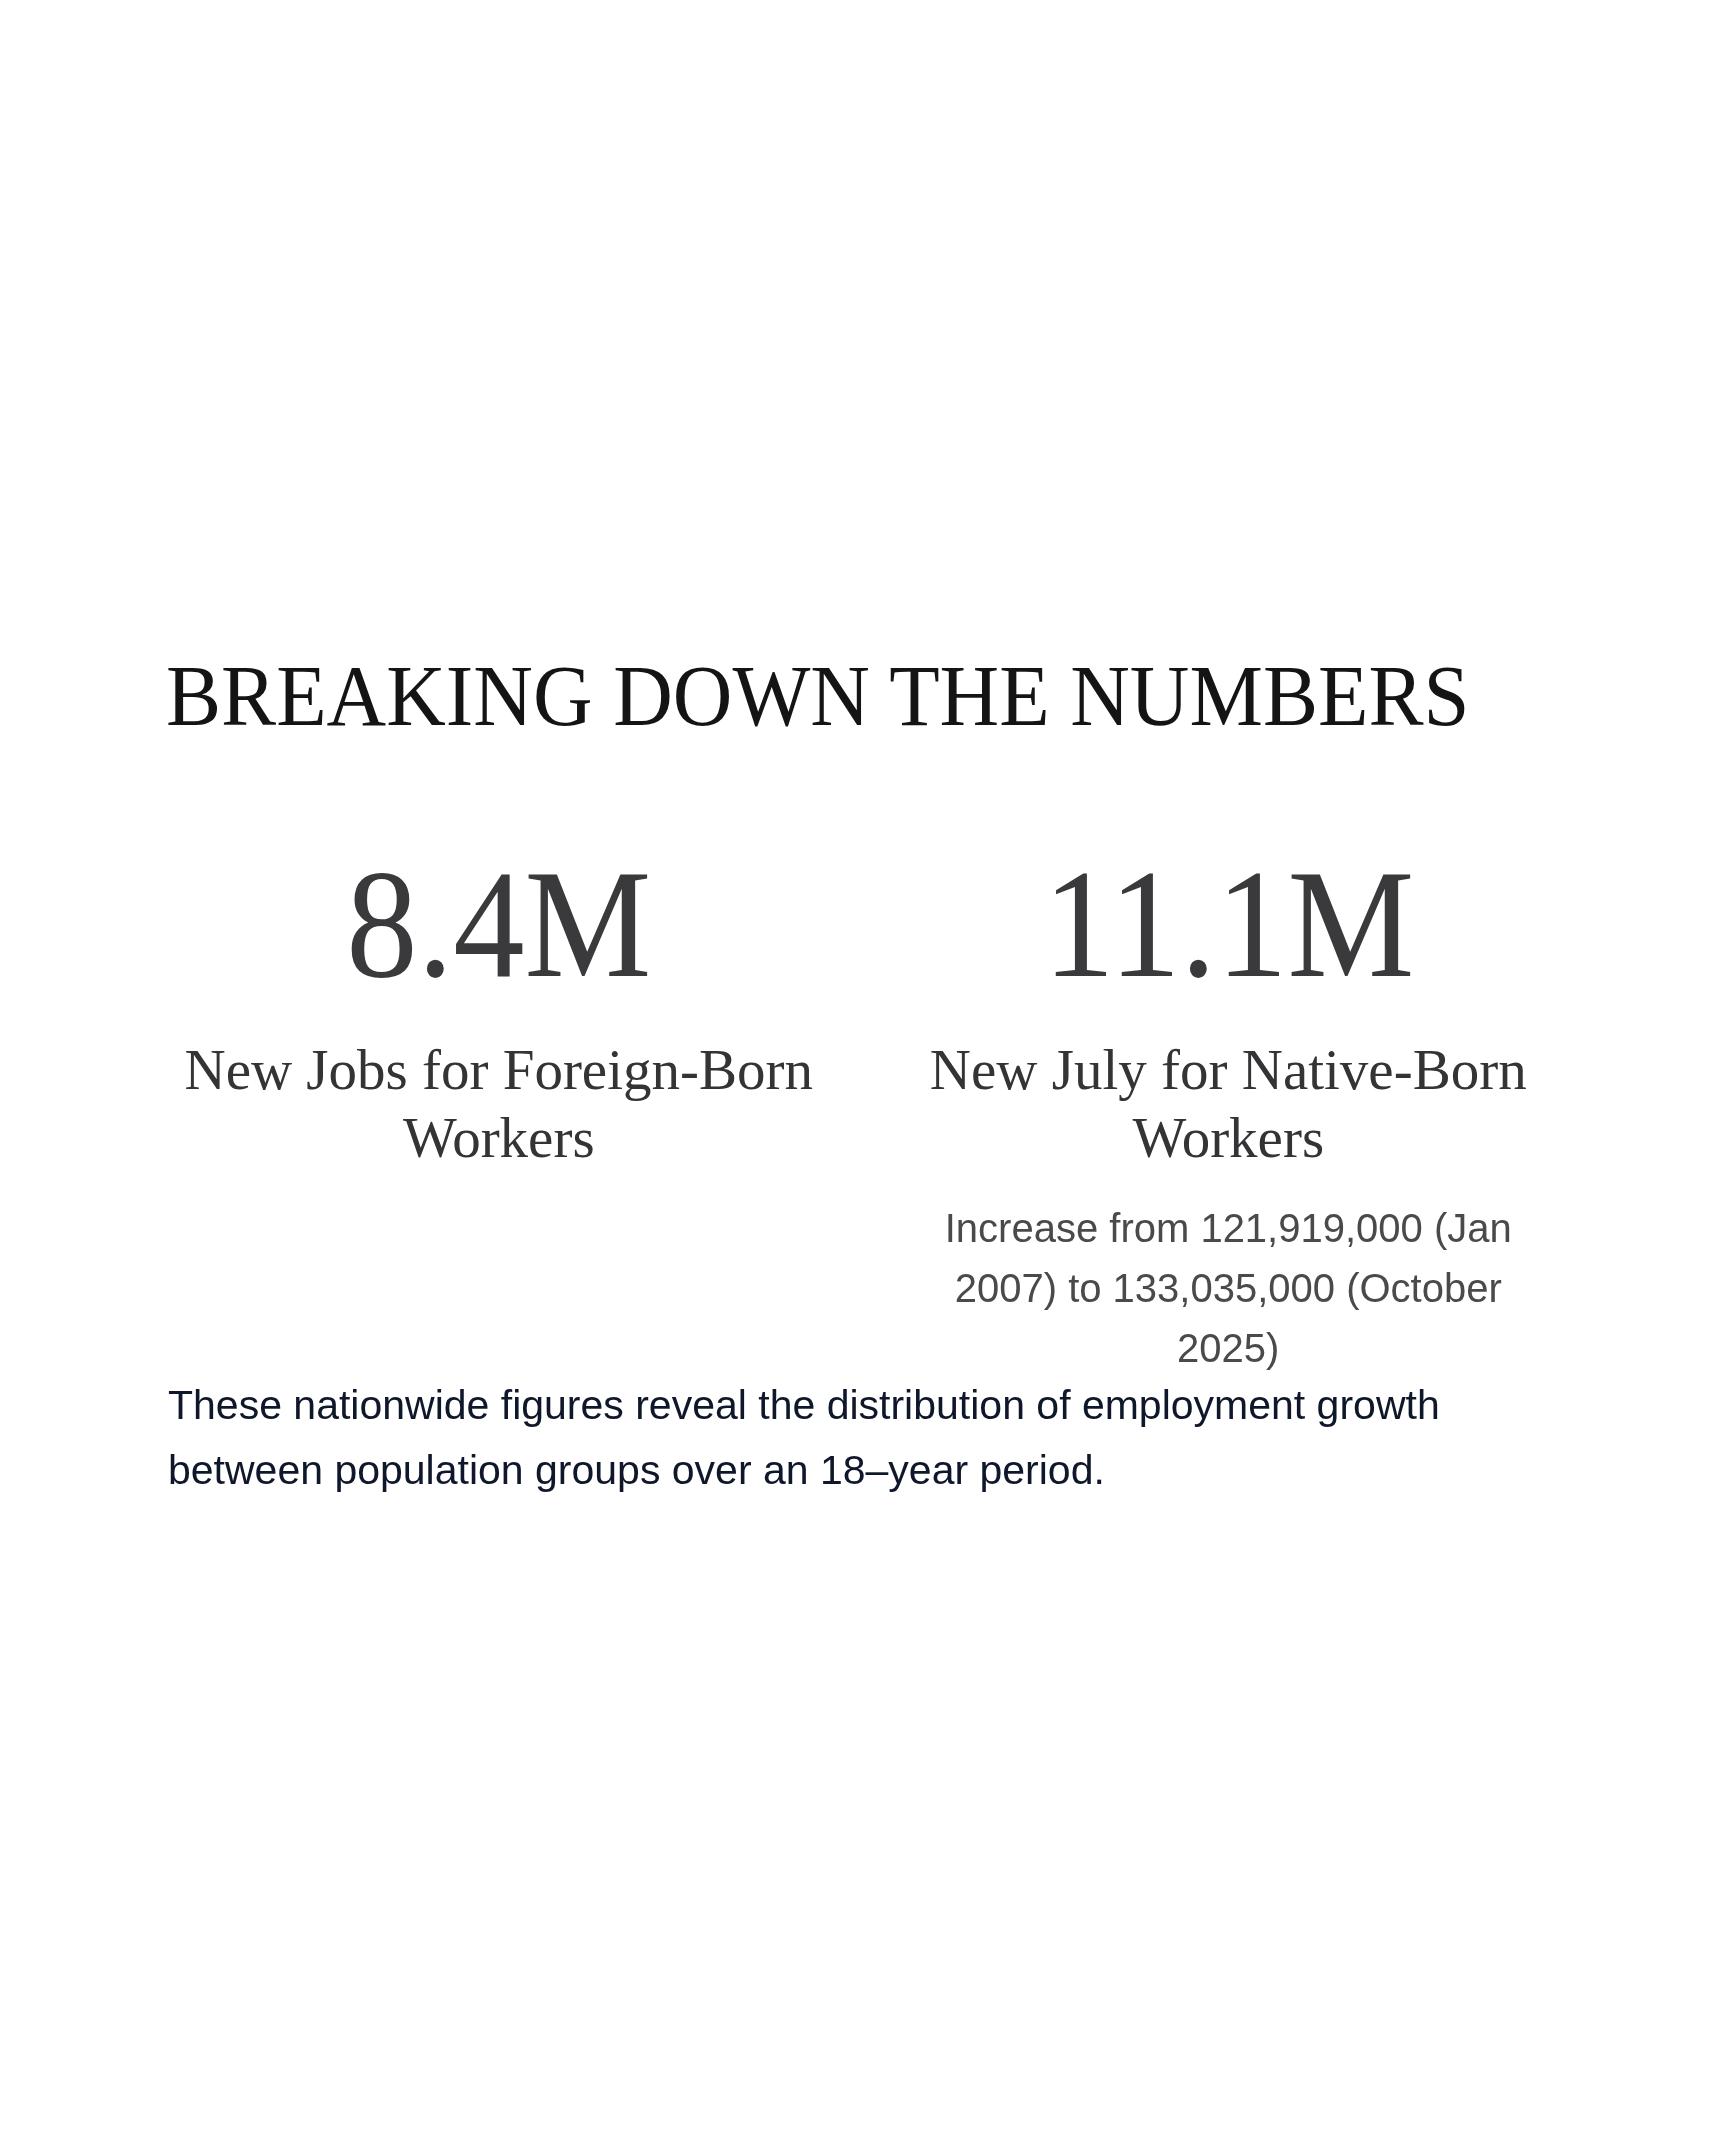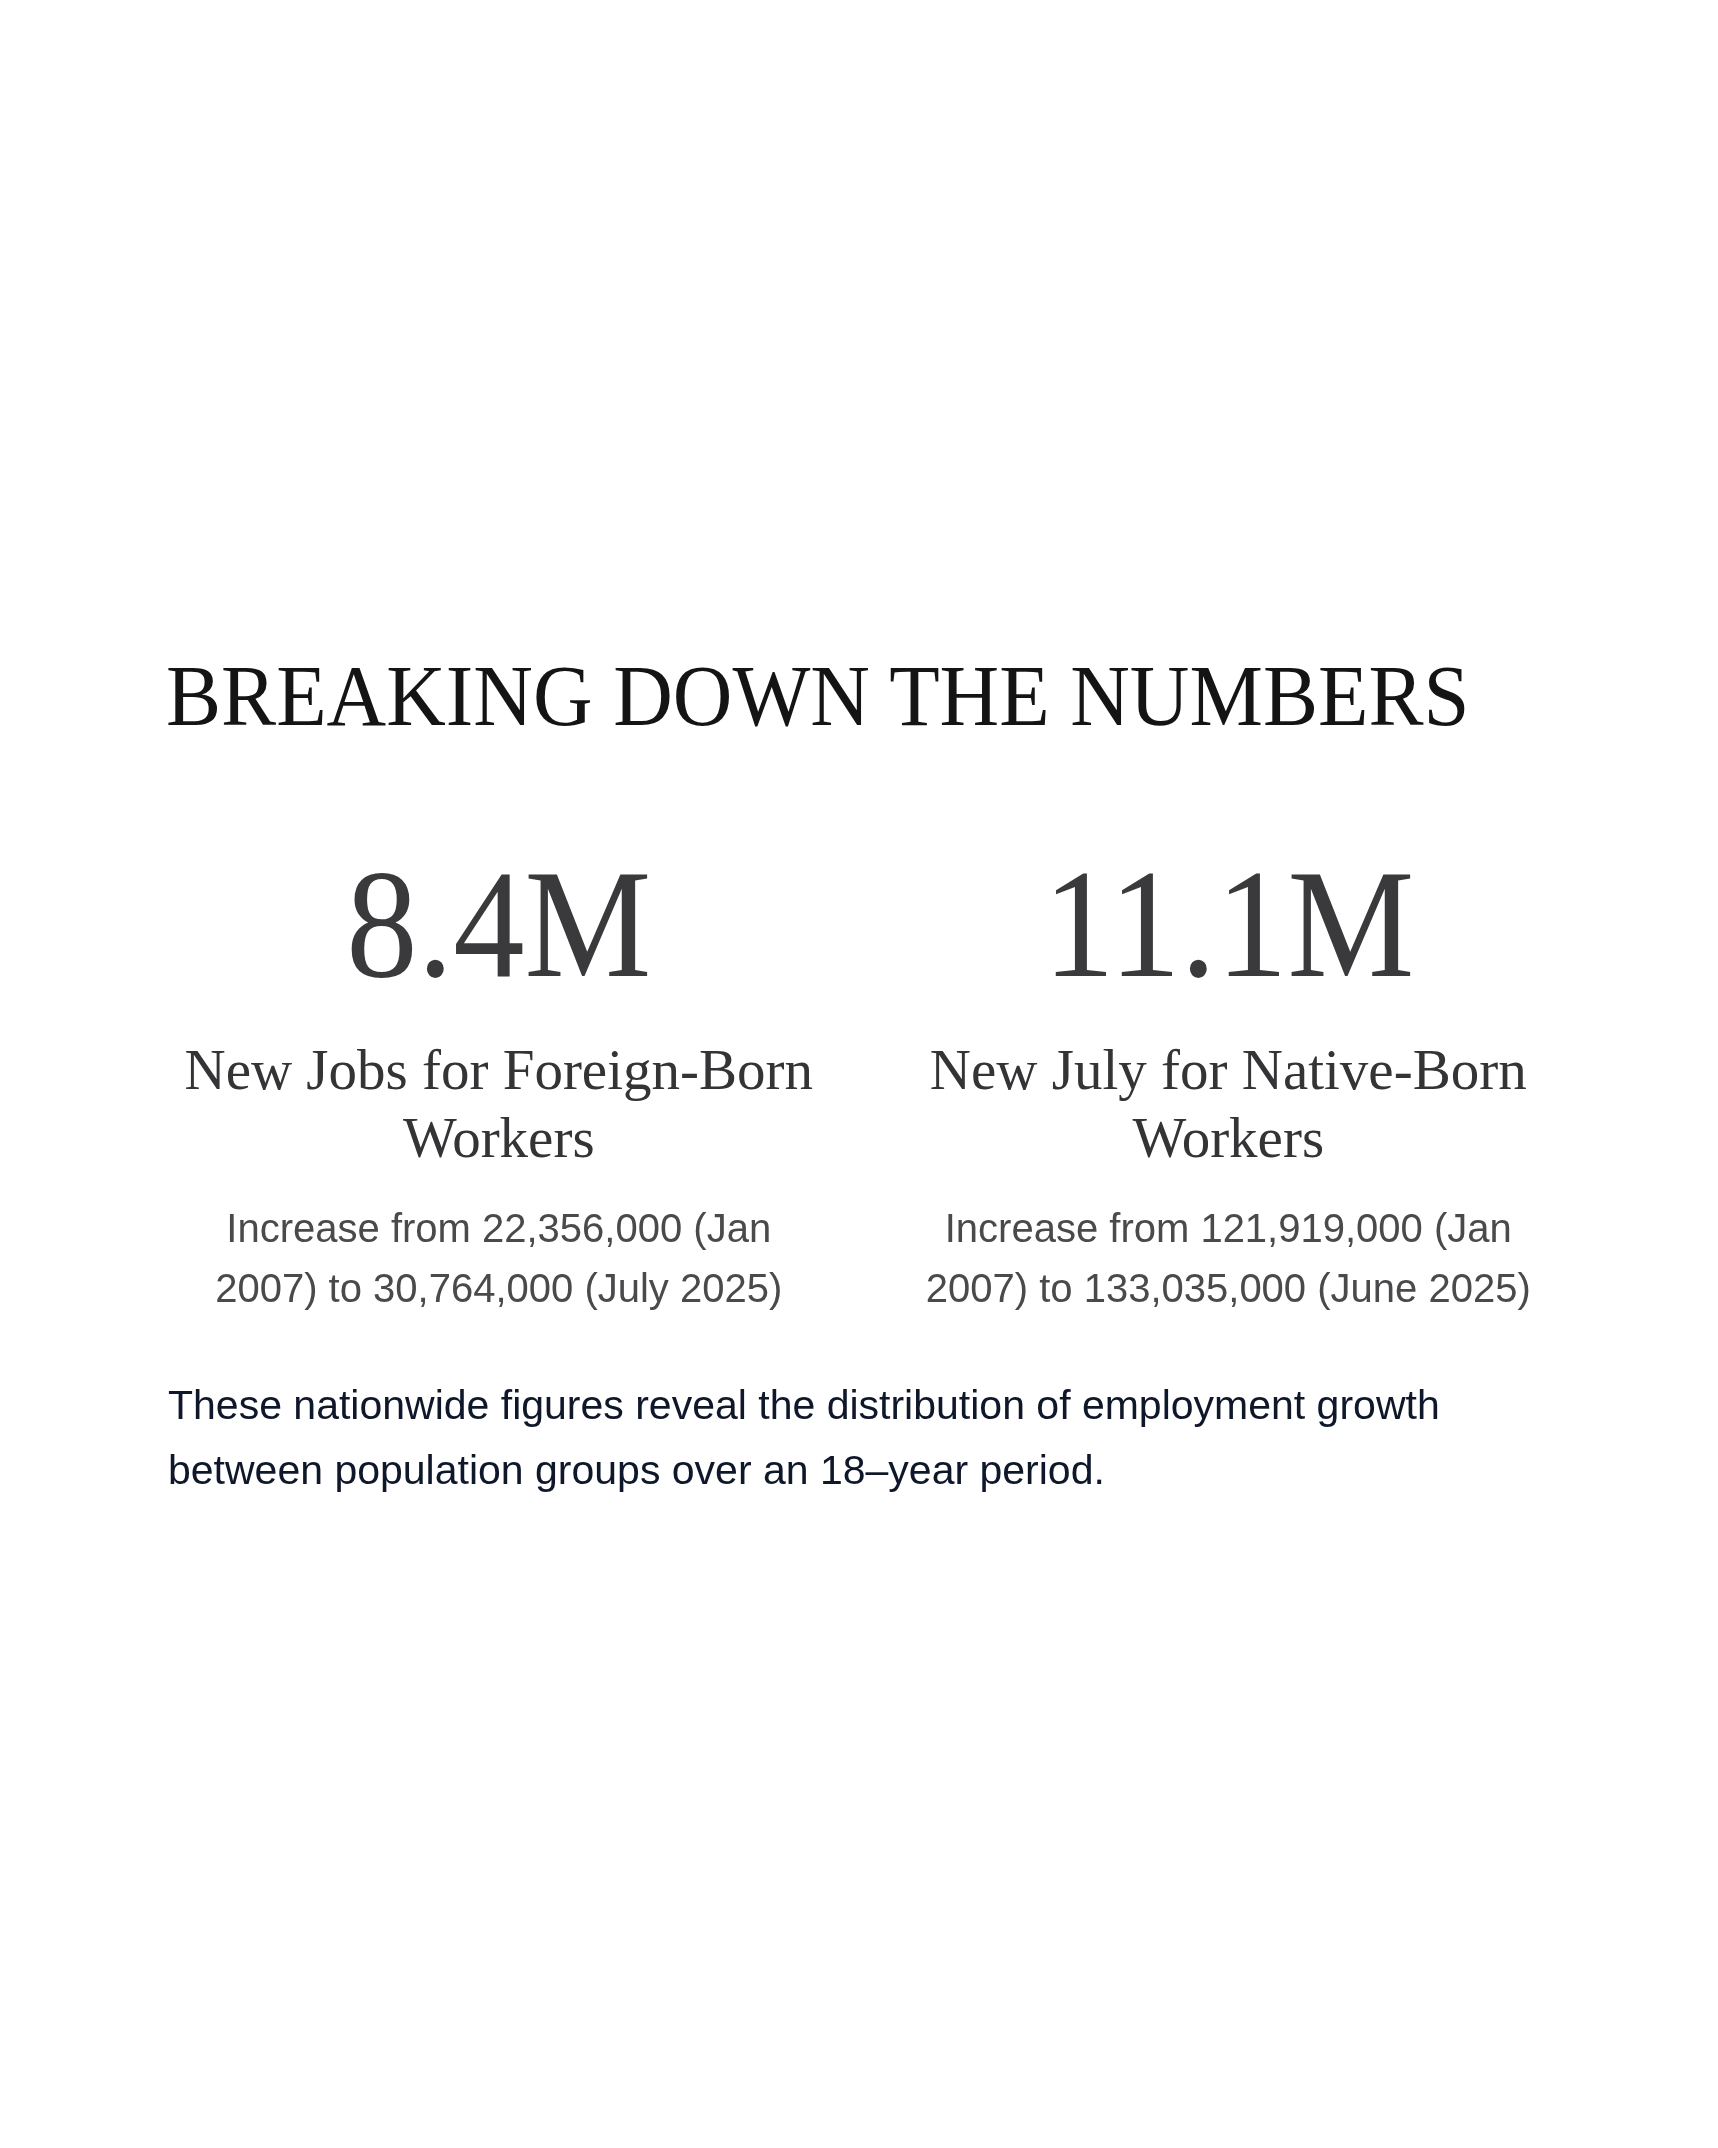--- a/index.html
+++ b/index.html
@@ -90,27 +90,26 @@
 
 <div class="page">
 
   <h1 class="title">BREAKING DOWN THE NUMBERS</h1>
 
   <div class="stats-row">
 
     <div class="stat">
       <div class="stat-value">8.4M</div>
       <div class="stat-label">New Jobs for Foreign-Born Workers</div>
-      <div class="stat-detail">Increase from 22,356,000 (Jan 2007) to 30,764,000 (July 2025)</div>
     </div>
 
     <div class="stat">
       <div class="stat-value">11.1M</div>
       <div class="stat-label">New July for Native-Born Workers</div>
-      <div class="stat-detail">Increase from 121,919,000 (Jan 2007) to 133,035,000 (June 2025)</div>
+      <div class="stat-detail">Increase from 121,919,000 (Jan 2007) to 133,035,000 (October 2025)</div>
     </div>
 
   </div>
 
   <p class="footnote">These nationwide figures reveal the distribution of employment growth between population groups over an 18–year period.</p>
 
 </div>
 
 
 </body></html>

